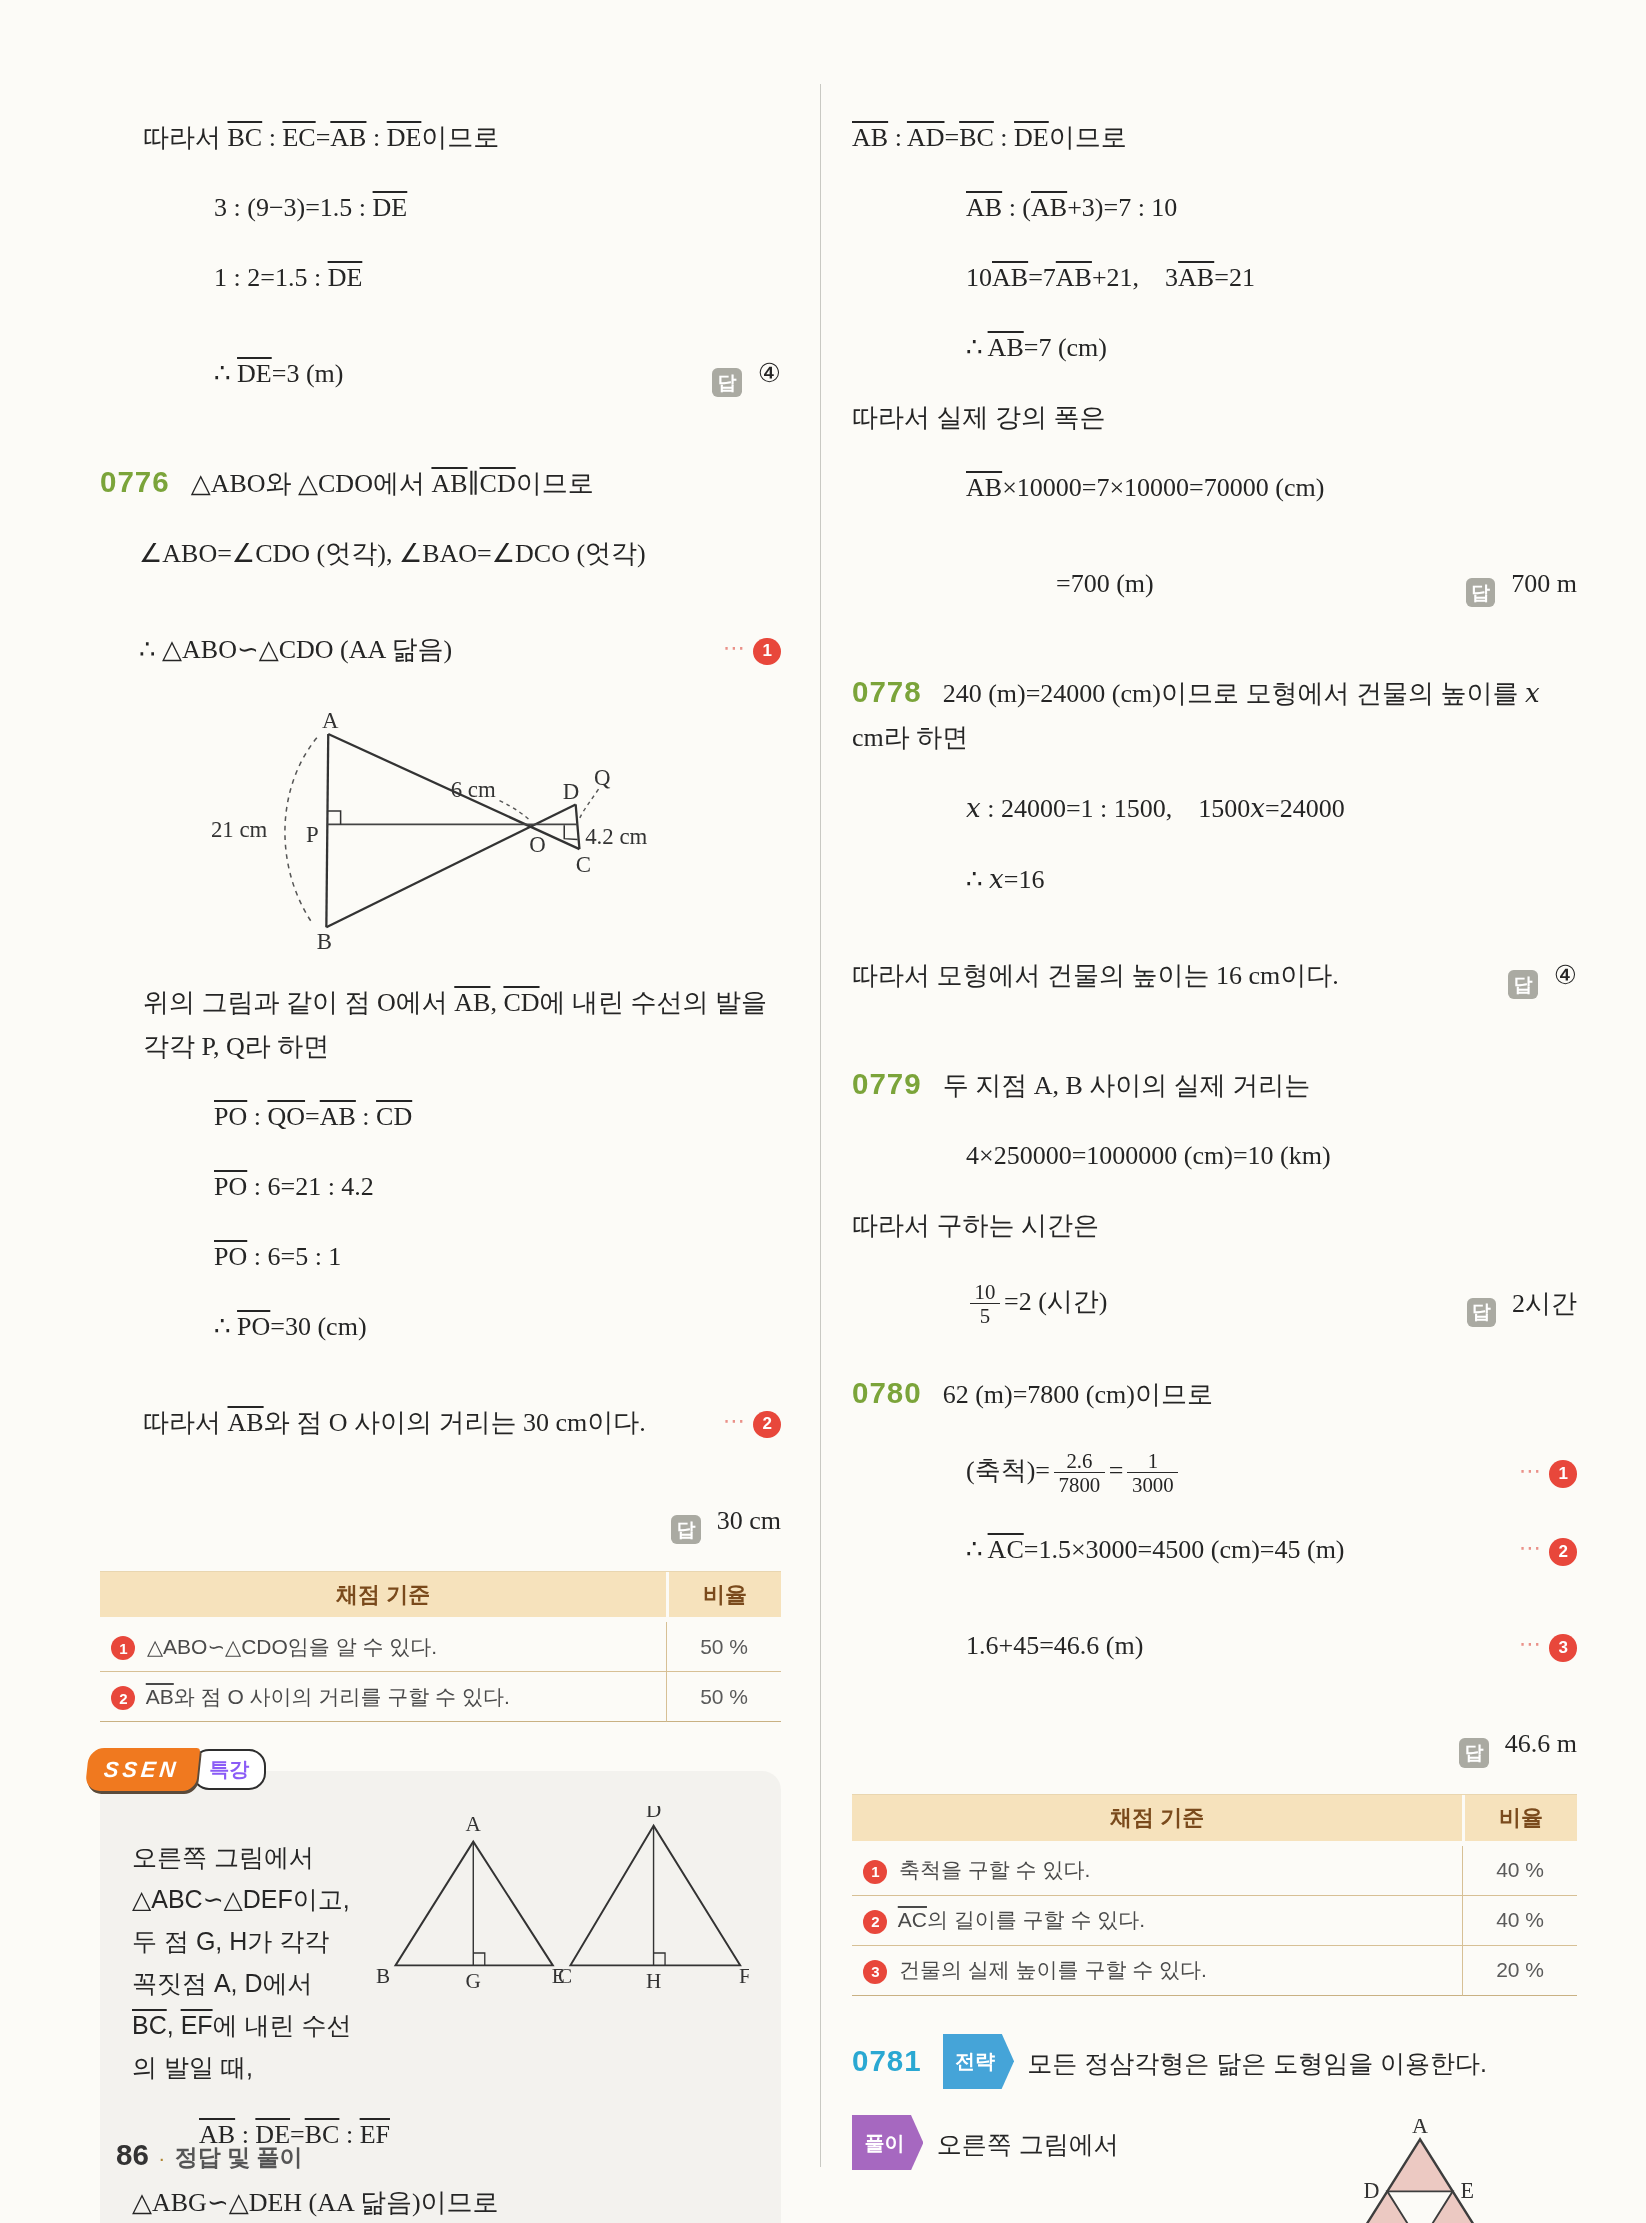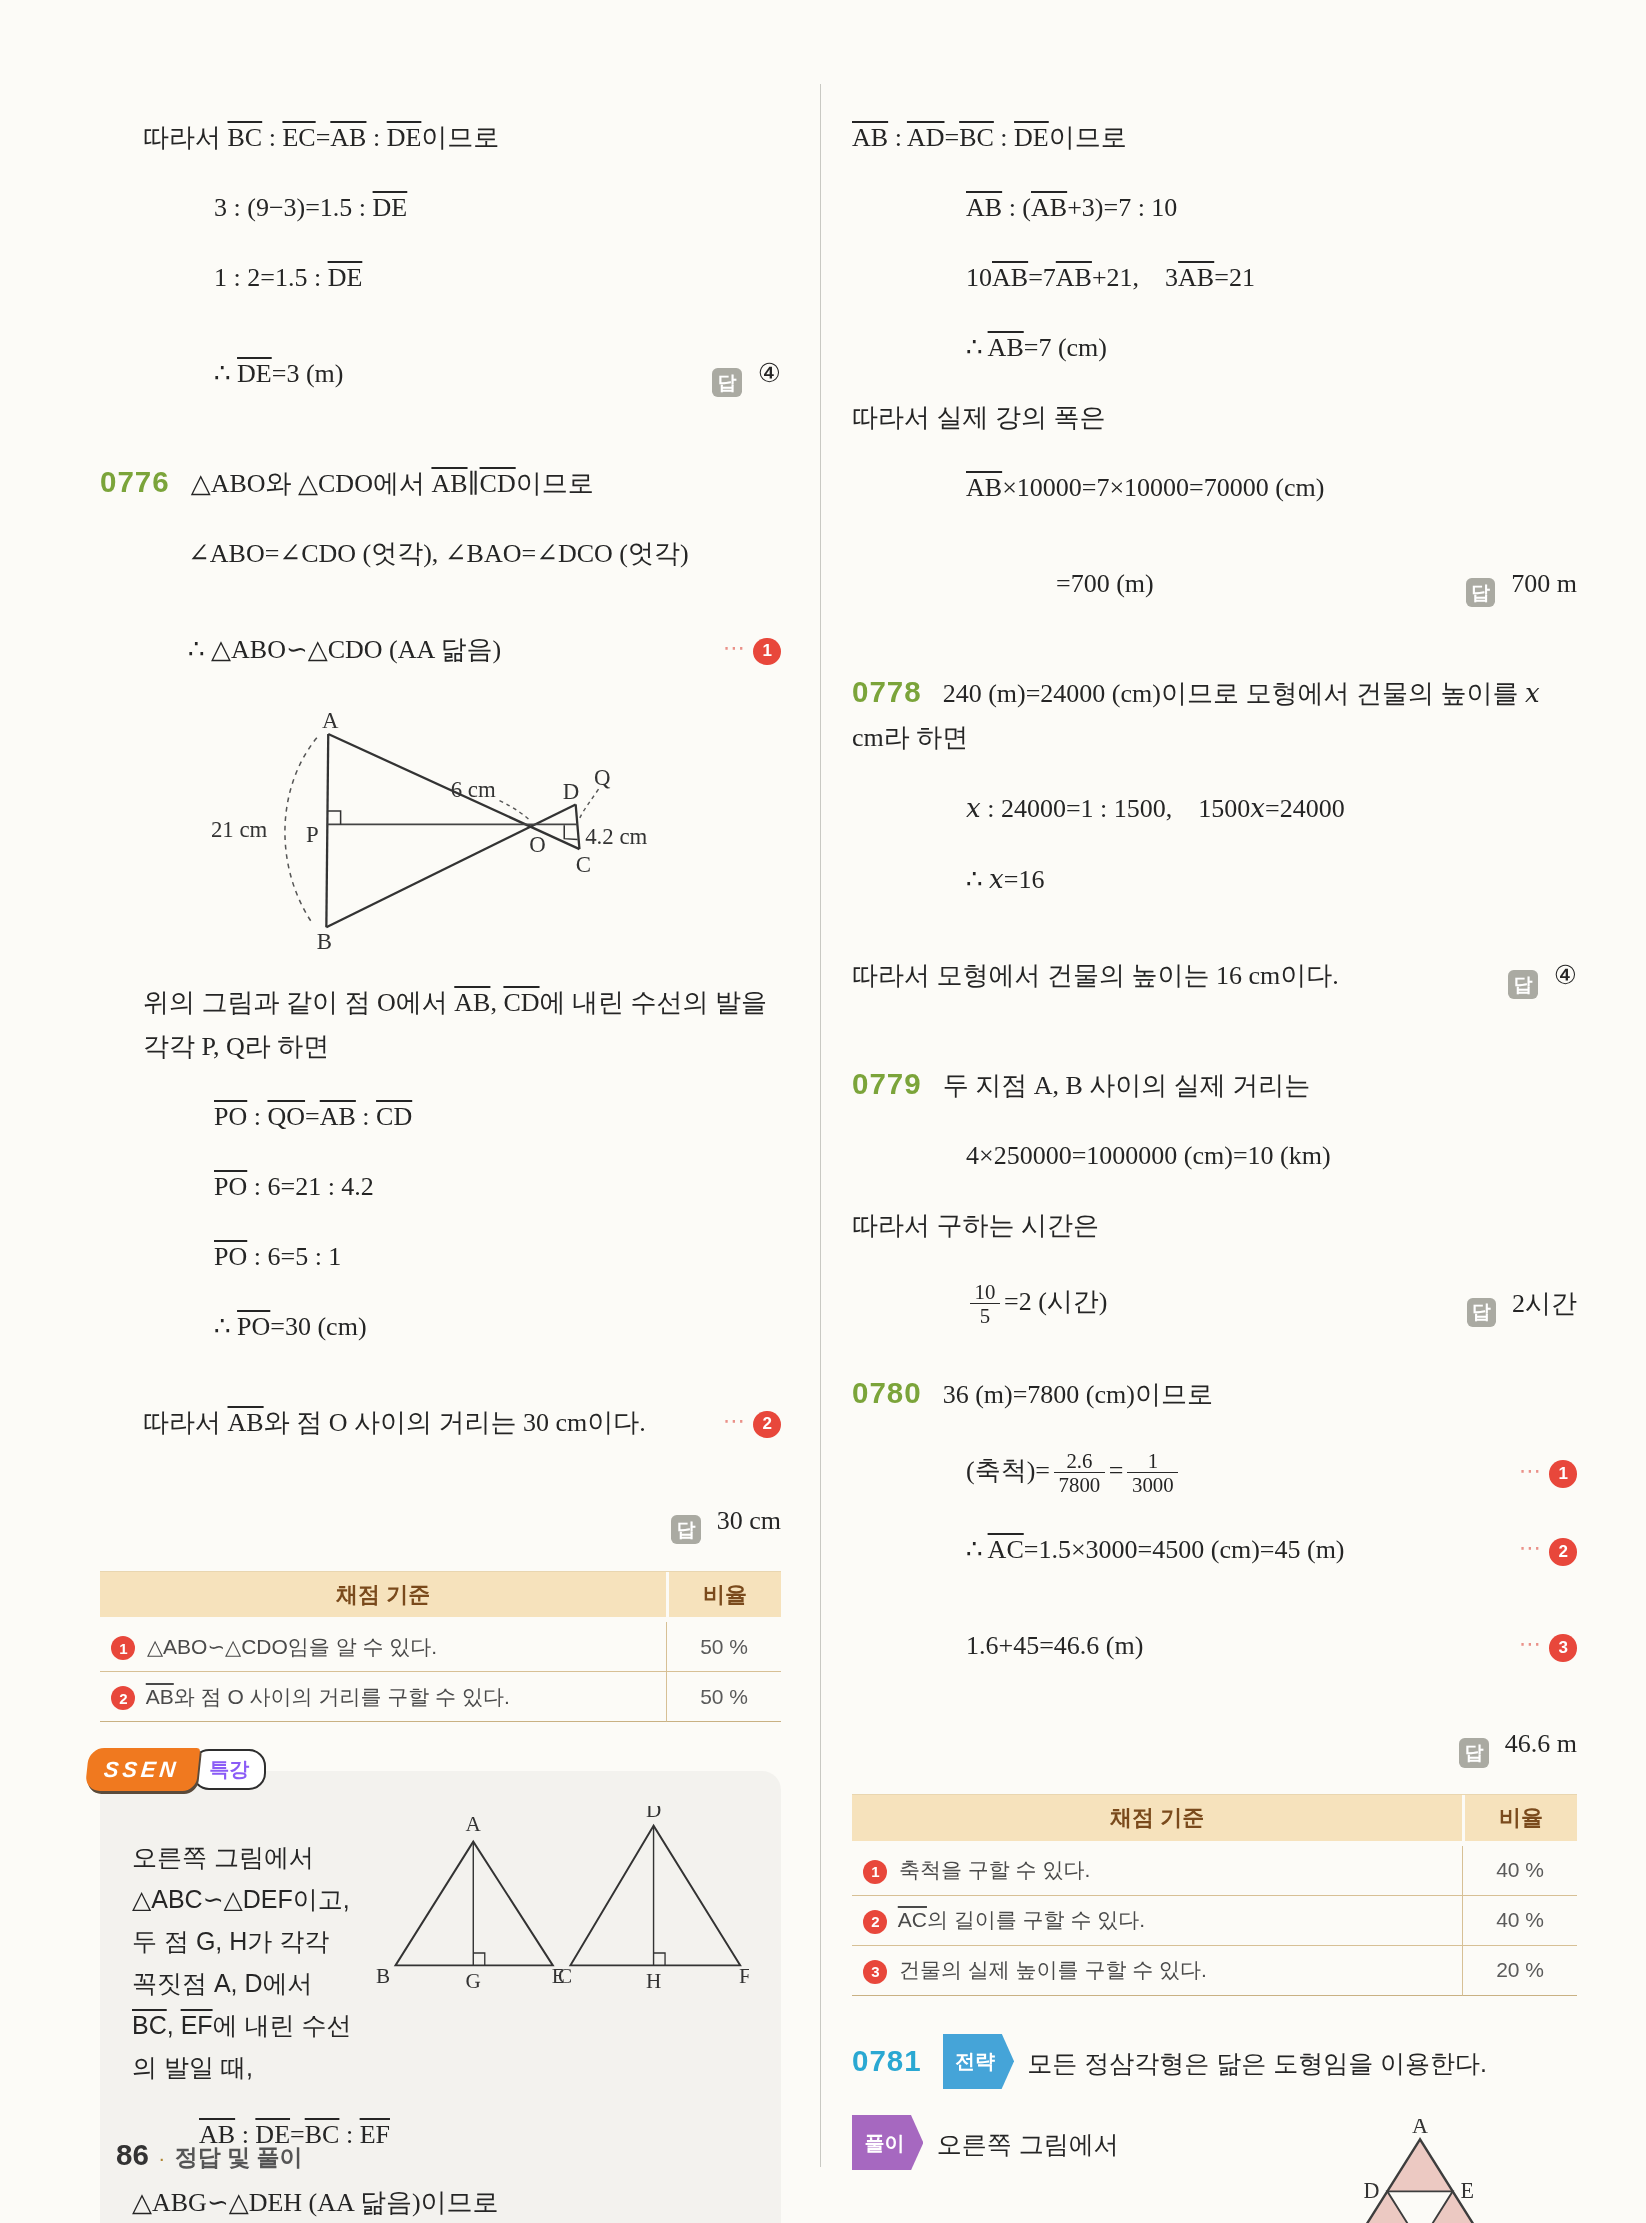--- a/index.html
+++ b/index.html
@@ -5,21 +5,21 @@
   html,body{margin:0;padding:0;background:#e8e8e4;}
   .page{position:relative;width:1646px;height:2224px;background:#fcfbf7;overflow:hidden;
         font-family:"Liberation Serif","DejaVu Serif","DejaVu Sans",serif;color:#252525;}
   .divider{position:absolute;left:820px;top:84px;width:1px;height:2083px;background:#c9c9c3;}
   .col{position:absolute;top:90px;}
   .col-left{left:100px;width:681px;}
   .col-right{left:852px;width:725px;}
 
   .mline{font-size:26px;line-height:44px;}
   .body{margin-left:43px;}
-  .sub{margin-left:88px;}
+  .sub{margin-left:39px;font-family:Liberation Serif, serif;}
   .fm{margin-left:114px;}
   .deep{margin-left:204px;}
   .mrow{display:flex;justify-content:space-between;align-items:center;}
   .mrow > .mline{flex:1;}
   .mark{white-space:nowrap;margin-left:9.5px;}
 
   .pnum{font-family:"Liberation Sans","DejaVu Sans",sans-serif;font-weight:bold;font-size:29.5px;
         letter-spacing:1px;margin-right:21px;}
   .green{color:#7ba43a;} .blue{color:#2aa8d2;}
 
@@ -228,21 +228,21 @@
       <div class="mrow">
         <p class="mline fm tall"><span class="frac">
               <span class="fn">10</span>
               <span class="fd">5</span>
             </span>=2 (시간)</p>
         <span class="mark ansline"><span class="ansbadge">답</span> 2시간</span>
       </div>
     </div>
 
     <div class="mt40">
-      <p class="mline"><span class="pnum green">0780</span><span>36 (m)=7800 (cm)이므로</span></p>
+      <p class="mline"><span class="pnum green">0780</span><span>62 (m)=7800 (cm)이므로</span></p>
       <div class="mrow">
         <p class="mline fm tall">(축척)=<span class="frac">
               <span class="fn">2.6</span>
               <span class="fd">7800</span>
             </span>=<span class="frac">
               <span class="fn">1</span>
               <span class="fd">3000</span>
             </span></p>
         <span class="mark"><span class="dots">⋯</span><span class="step">1</span></span>
       </div>

